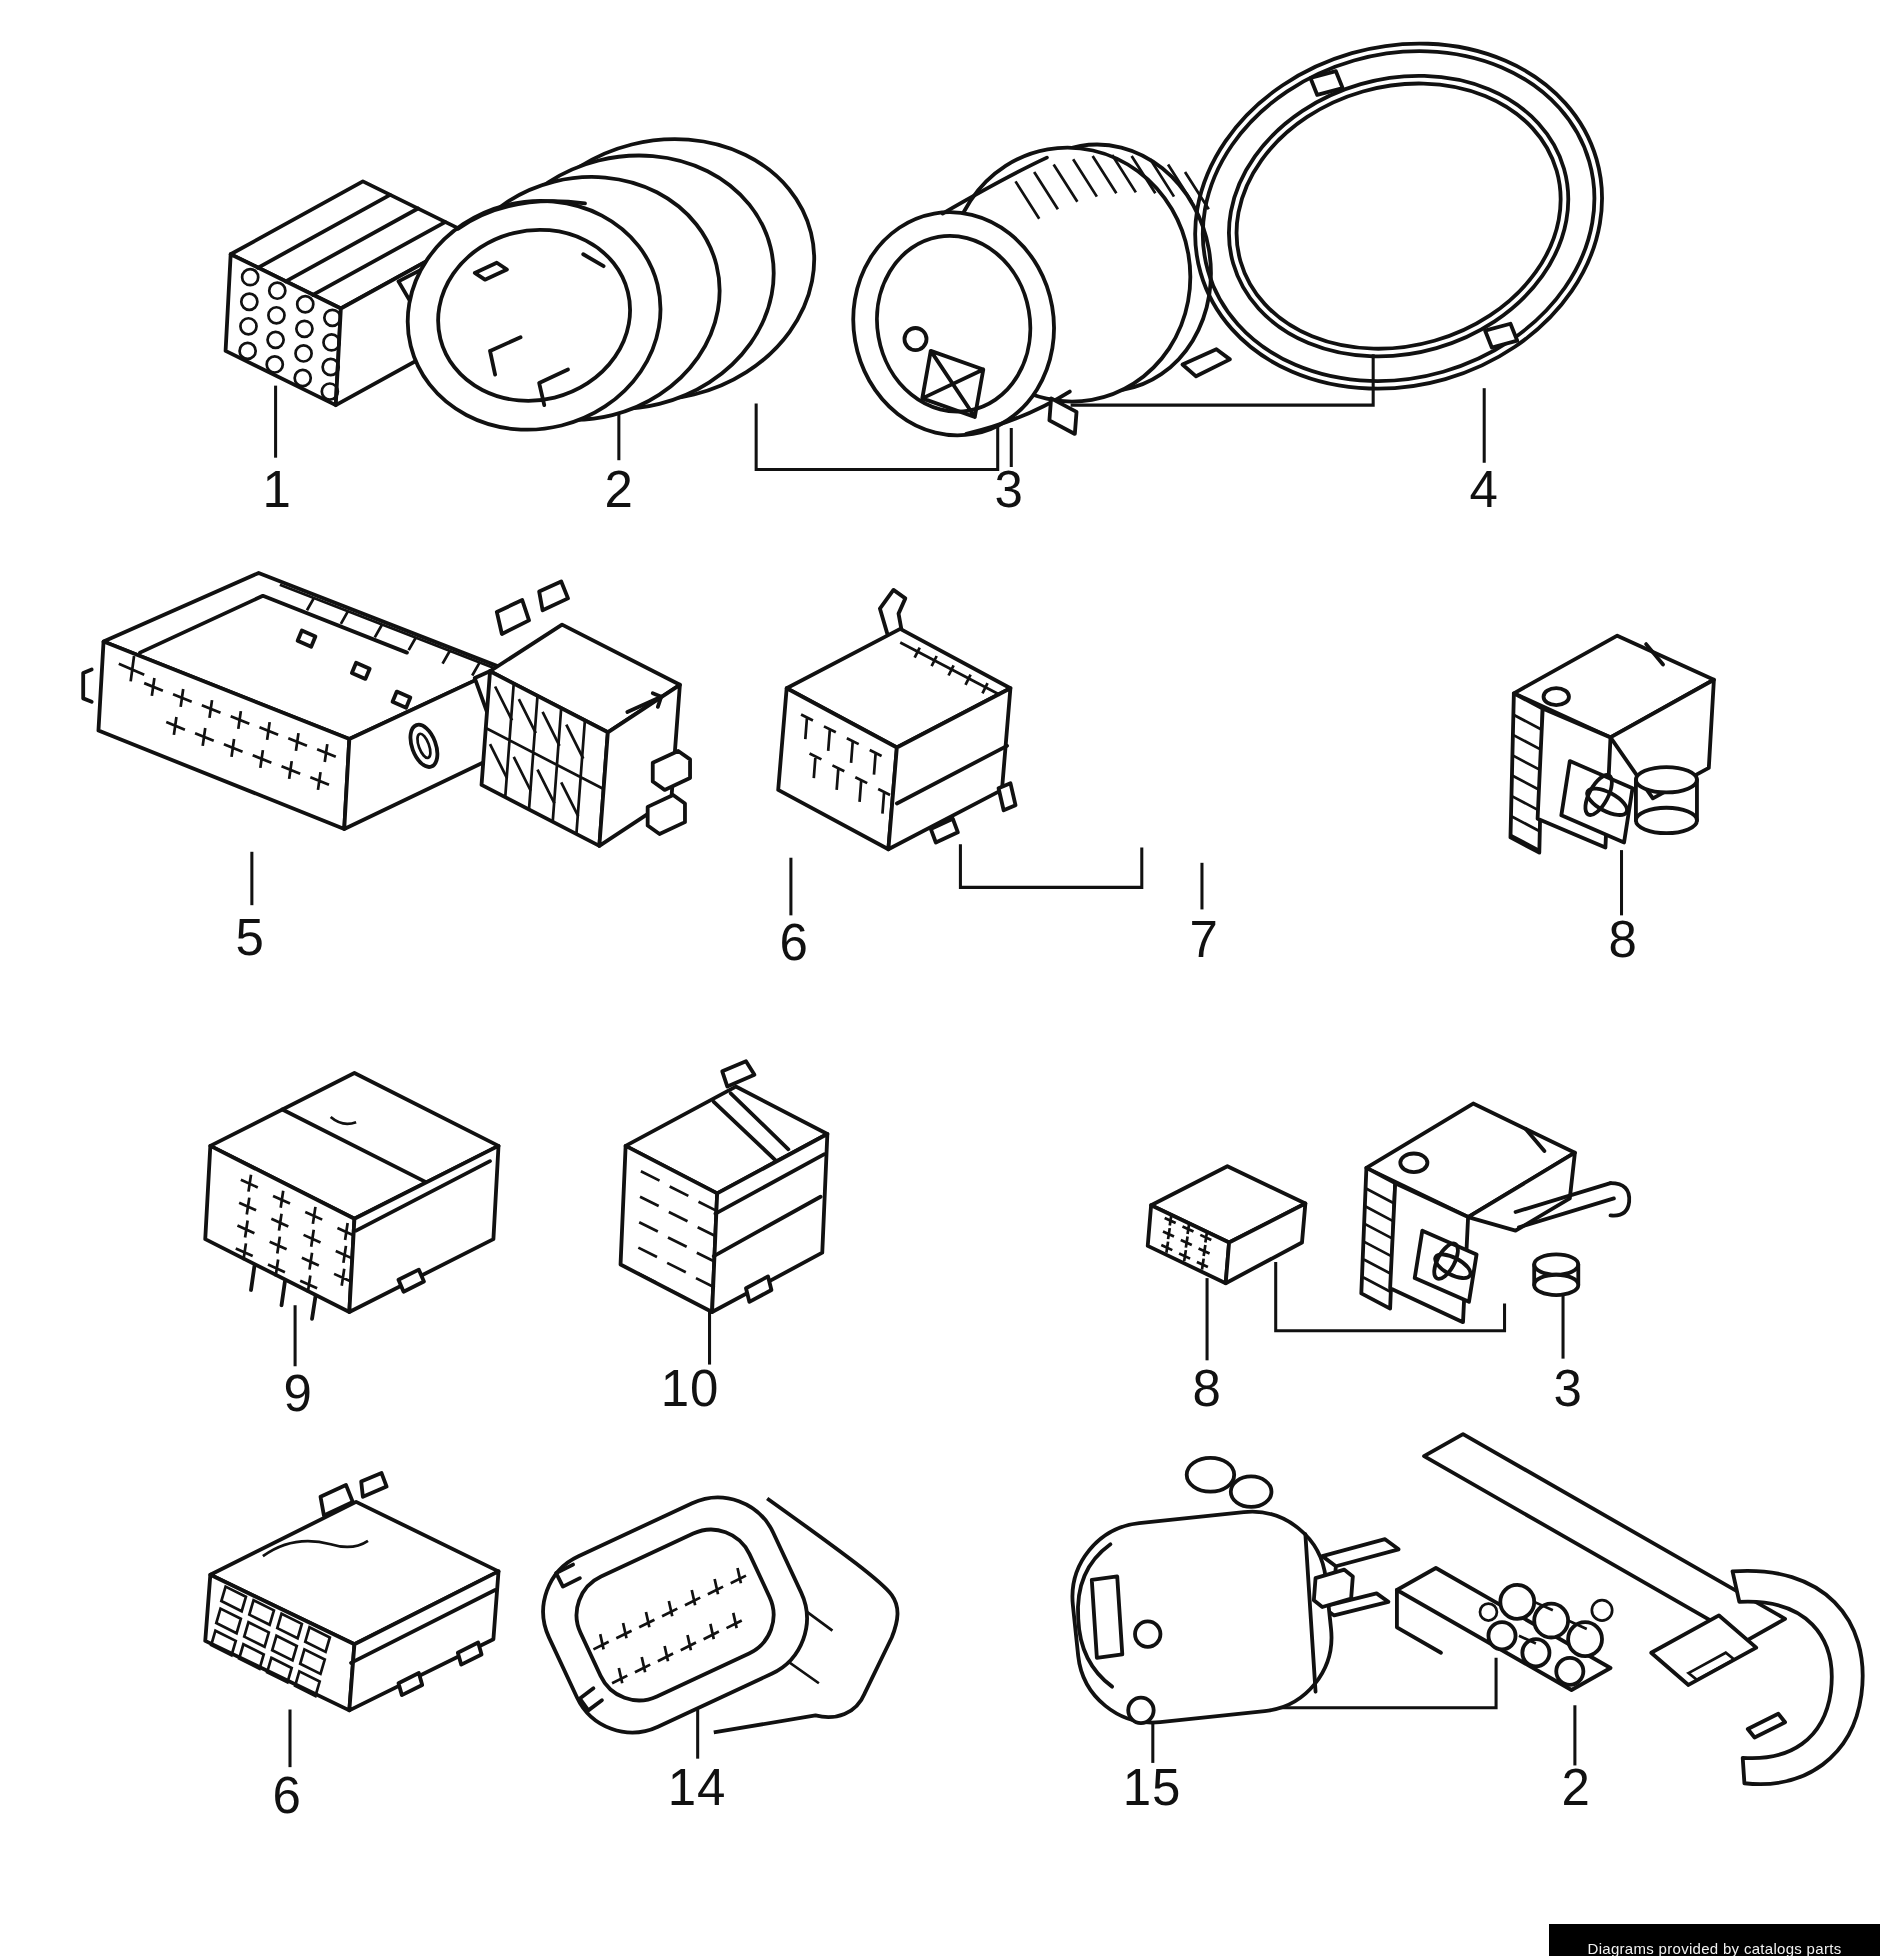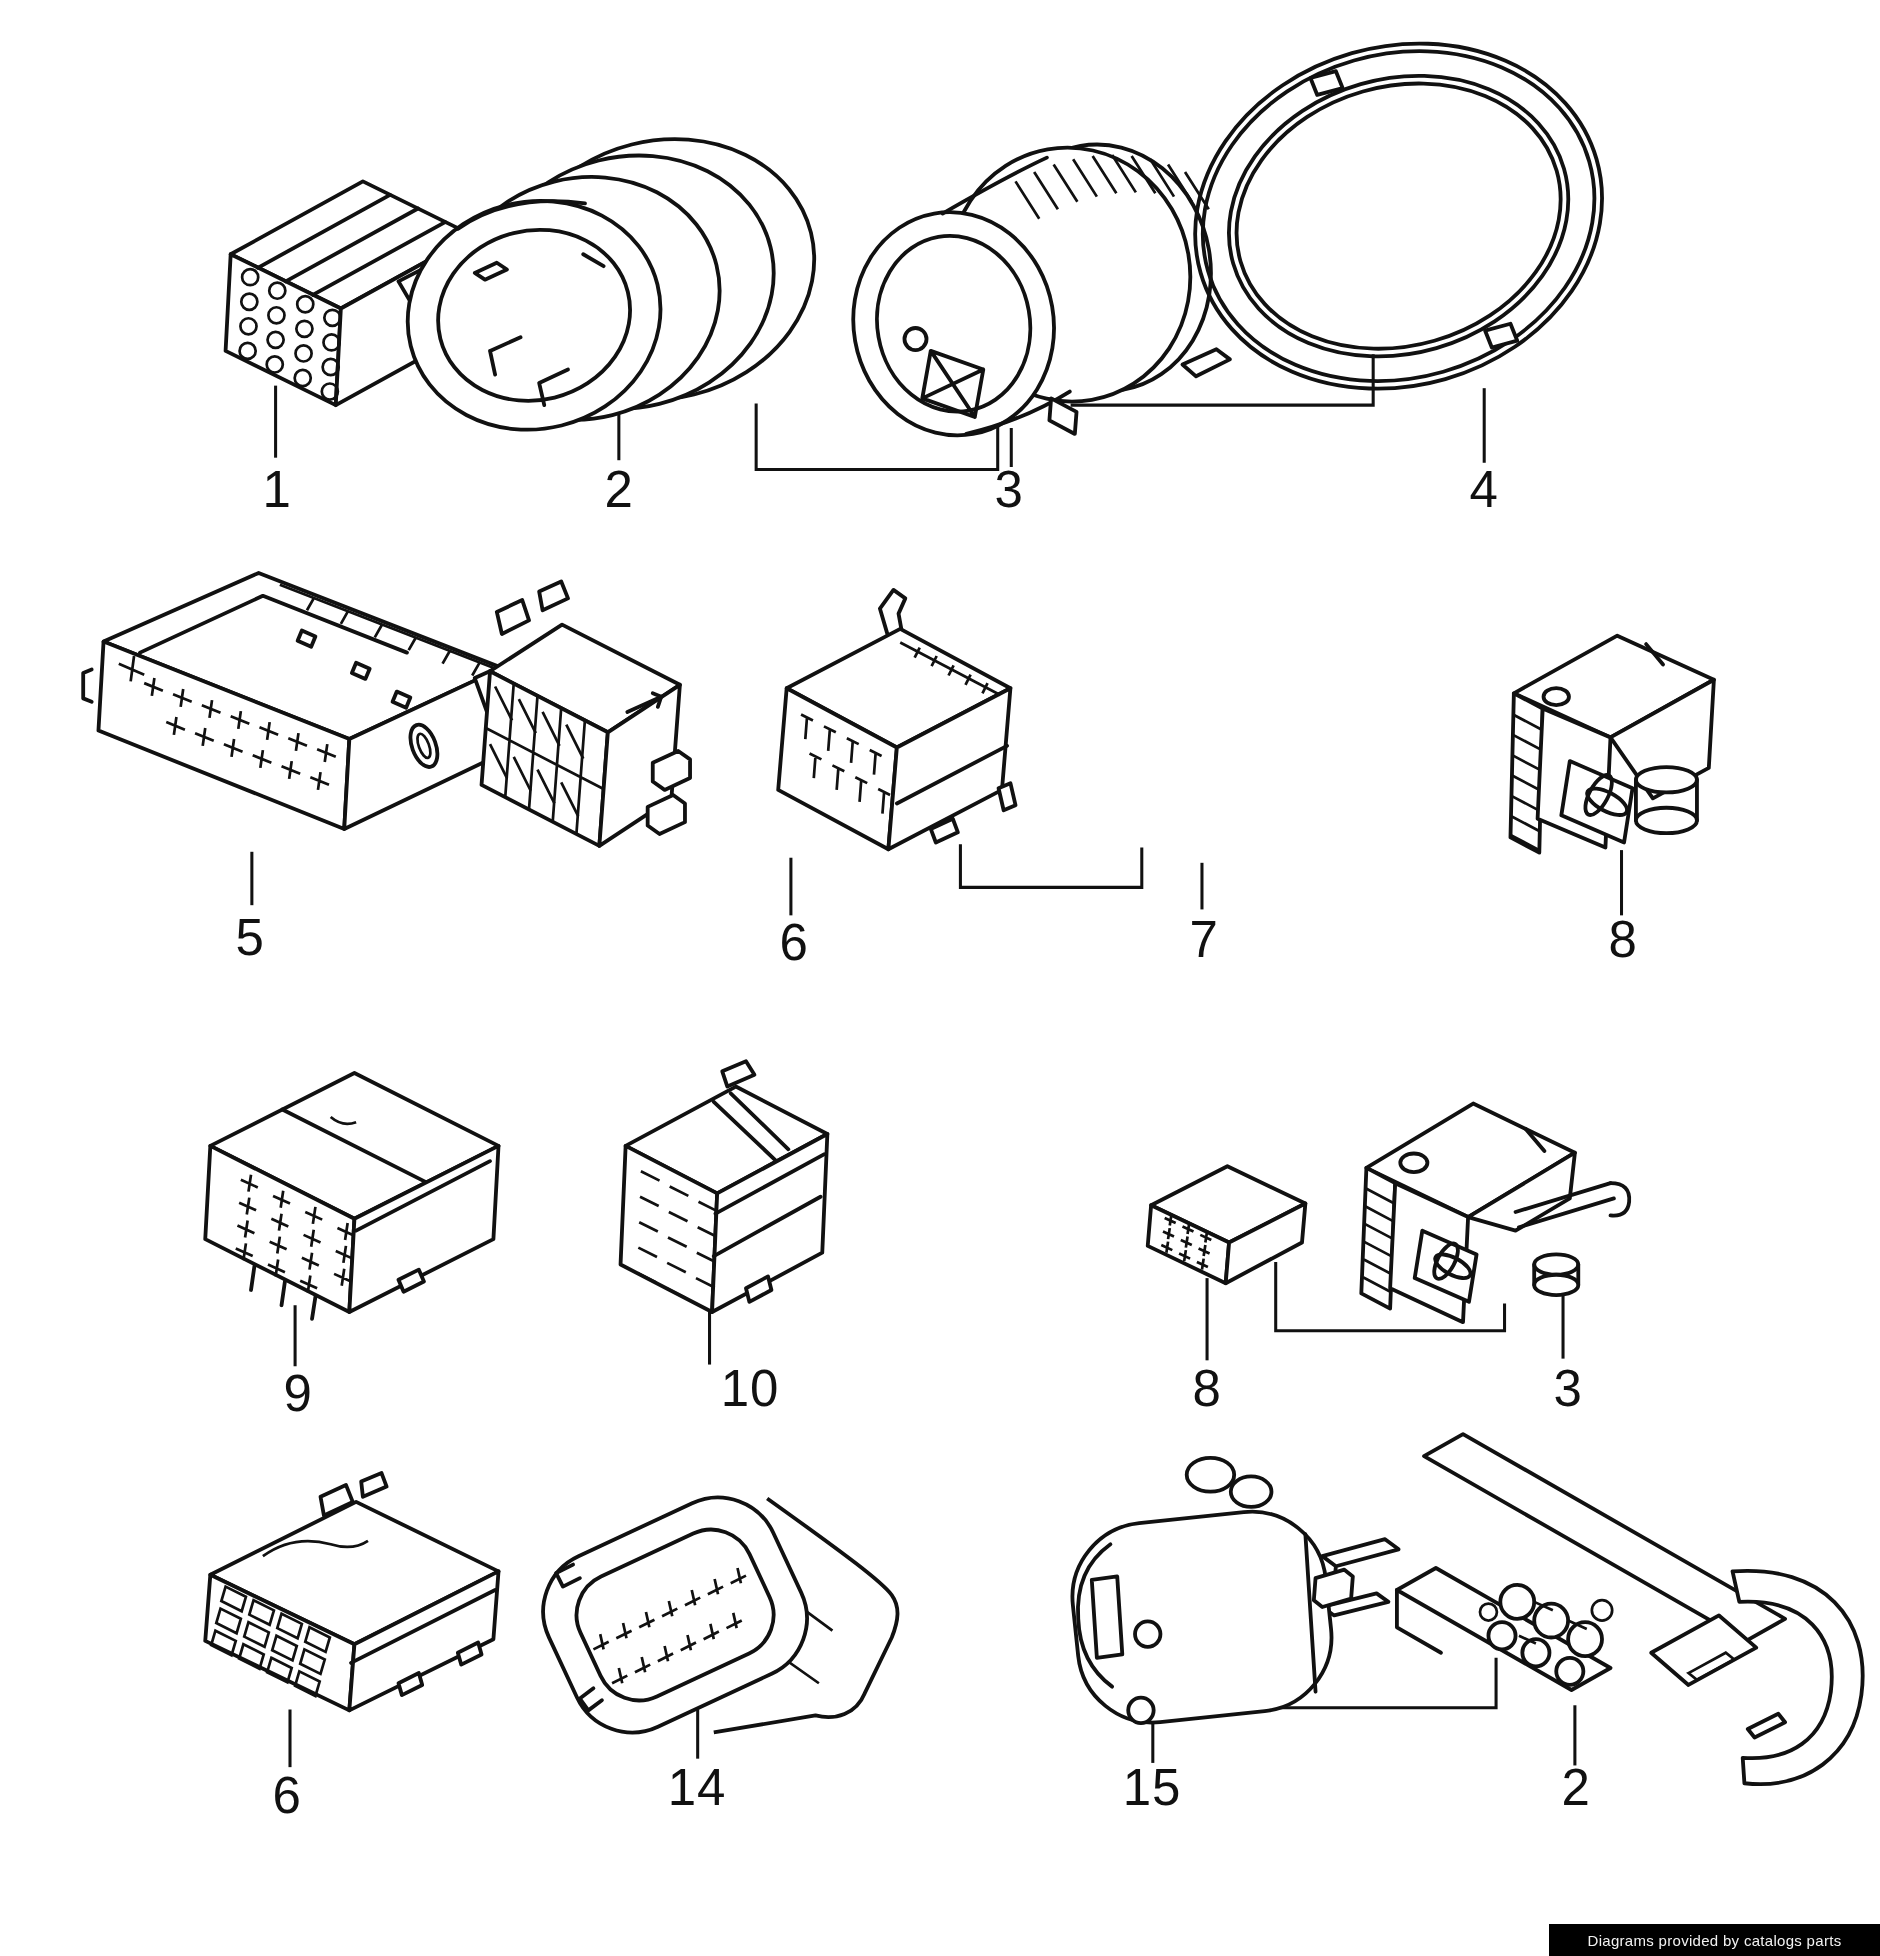--- a/index.html
+++ b/index.html
@@ -7,21 +7,21 @@
        font-family:"Liberation Sans", sans-serif;}
   #canvas{position:absolute;left:0;top:0;width:1881px;height:1957px;}
   svg{display:block;}
   .art{stroke:#111111;stroke-width:4.5;fill:none;stroke-linecap:round;stroke-linejoin:round;}
   .artf{stroke:#111111;stroke-width:4.5;fill:#ffffff;stroke-linejoin:round;}
   .thin{stroke:#111111;stroke-width:3.2;fill:none;}
   .lead{stroke:#111111;stroke-width:3.6;fill:none;}
   .part-label{position:absolute;transform:translate(-50%,-50%);font-size:51px;line-height:1;
       color:#111111;letter-spacing:0.8px;white-space:nowrap;}
   .watermark{position:absolute;left:1549px;top:1924px;width:331px;height:33px;background:#000000;
-      color:#f2f2f2;font-size:15px;display:flex;align-items:center;justify-content:center;
+      color:#f2f2f2;font-size:15px;display:flex;align-items:flex-end;justify-content:center;
       letter-spacing:0.3px;}
 </style>
 </head>
 <body>
 
 <div id="canvas">
 <svg width="1881" height="1957" viewBox="0 0 2219 2309">
 
   <g class="lead">
     <line x1="325" y1="455" x2="325" y2="540"></line>
@@ -306,21 +306,21 @@
 
 <div class="part-label" style="left:277px;top:489px">1</div>
 <div class="part-label" style="left:619px;top:489px">2</div>
 <div class="part-label" style="left:1009px;top:489px">3</div>
 <div class="part-label" style="left:1484px;top:489px">4</div>
 <div class="part-label" style="left:250px;top:937px">5</div>
 <div class="part-label" style="left:794px;top:942px">6</div>
 <div class="part-label" style="left:1204px;top:939px">7</div>
 <div class="part-label" style="left:1623px;top:939px">8</div>
 <div class="part-label" style="left:298px;top:1393px">9</div>
-<div class="part-label" style="left:750px;top:1388px">10</div>
+<div class="part-label" style="left:690px;top:1388px">10</div>
 <div class="part-label" style="left:1207px;top:1388px">8</div>
 <div class="part-label" style="left:1568px;top:1388px">3</div>
 <div class="part-label" style="left:287px;top:1795px">6</div>
 <div class="part-label" style="left:697px;top:1787px">14</div>
 <div class="part-label" style="left:1152px;top:1787px">15</div>
 <div class="part-label" style="left:1576px;top:1787px">2</div>
 
 <div class="watermark">
   <span>Diagrams provided by catalogs parts</span>
 </div>

